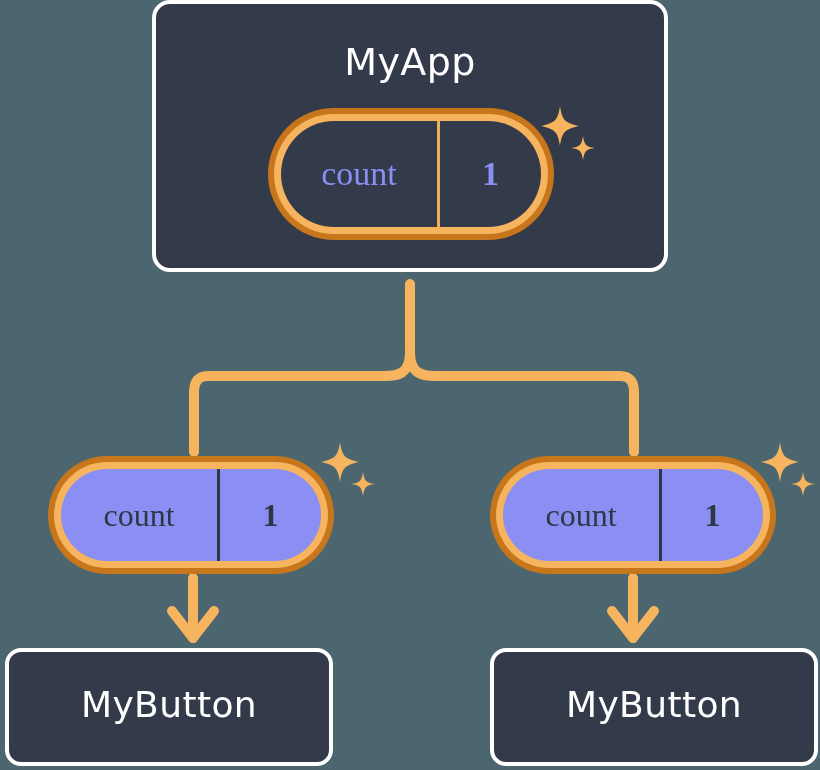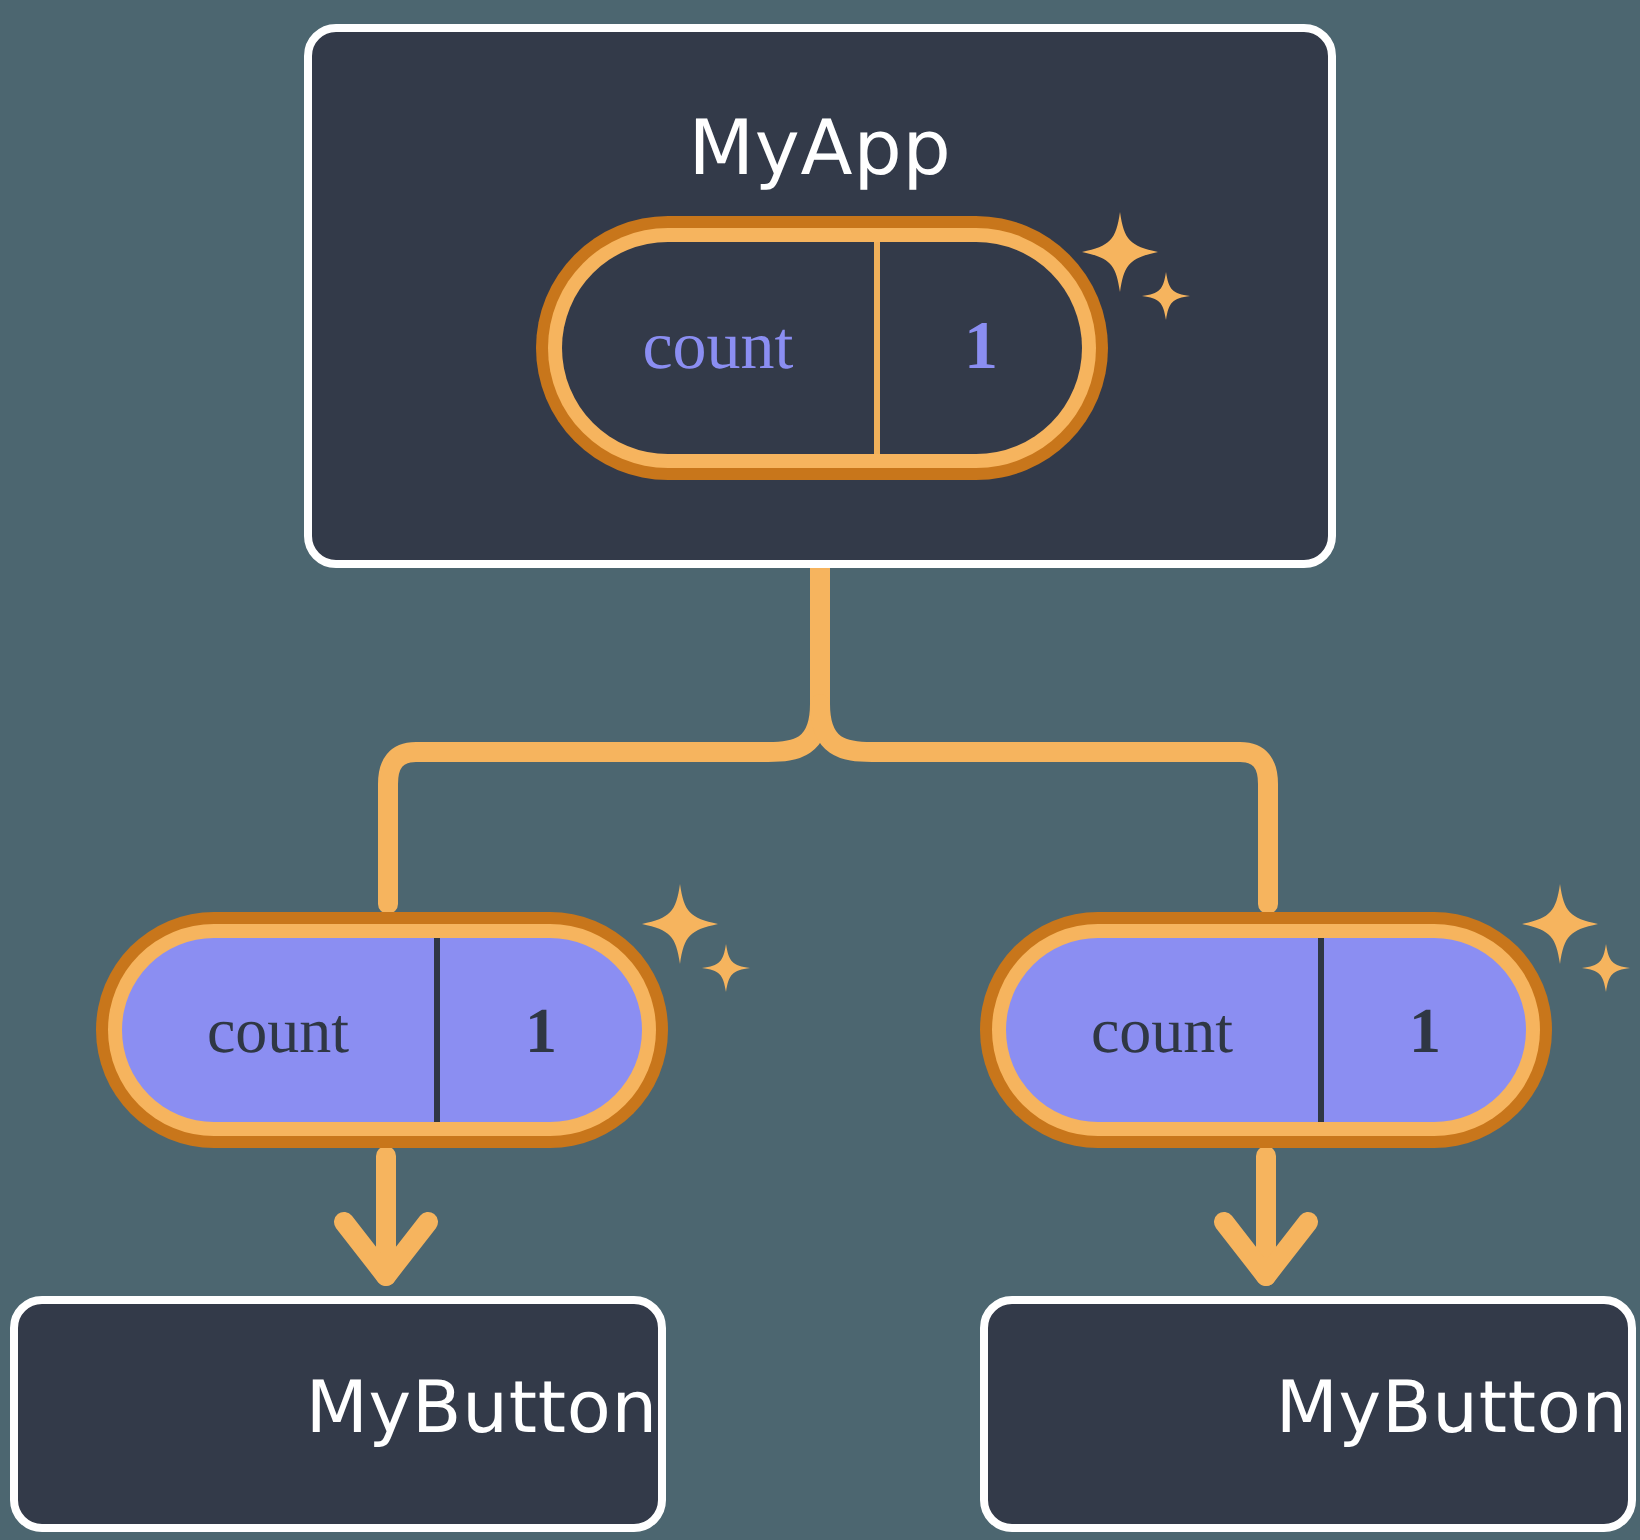--- a/index.html
+++ b/index.html
@@ -43,23 +43,24 @@
     right: 0;
     text-align: center;
     color: #ffffff;
     font-weight: 400;
     letter-spacing: 0.4px;
     white-space: nowrap;
   }
 
   #app-box {
     left: 152px;
-    top: 12px;
+    top: 0;
     width: 516px;
     height: 272px;
+    border-radius: 18px;
   }
   #app-box .comp-title {
     top: 36px;
     font-size: 38px;
   }
 
   #btn-box-left {
     left: 5px;
     top: 648px;
     width: 328px;
@@ -68,21 +69,20 @@
   #btn-box-right {
     left: 490px;
     top: 648px;
     width: 328px;
     height: 118px;
   }
   #btn-box-left .comp-title,
   #btn-box-right .comp-title {
     top: 32px;
     font-size: 36px;
-    text-align: right;
   }
 
   
   .pill {
     position: absolute;
     box-sizing: border-box;
     border-radius: 999px;
     background: #c8761b;           
     padding: 6px;
     display: flex;

